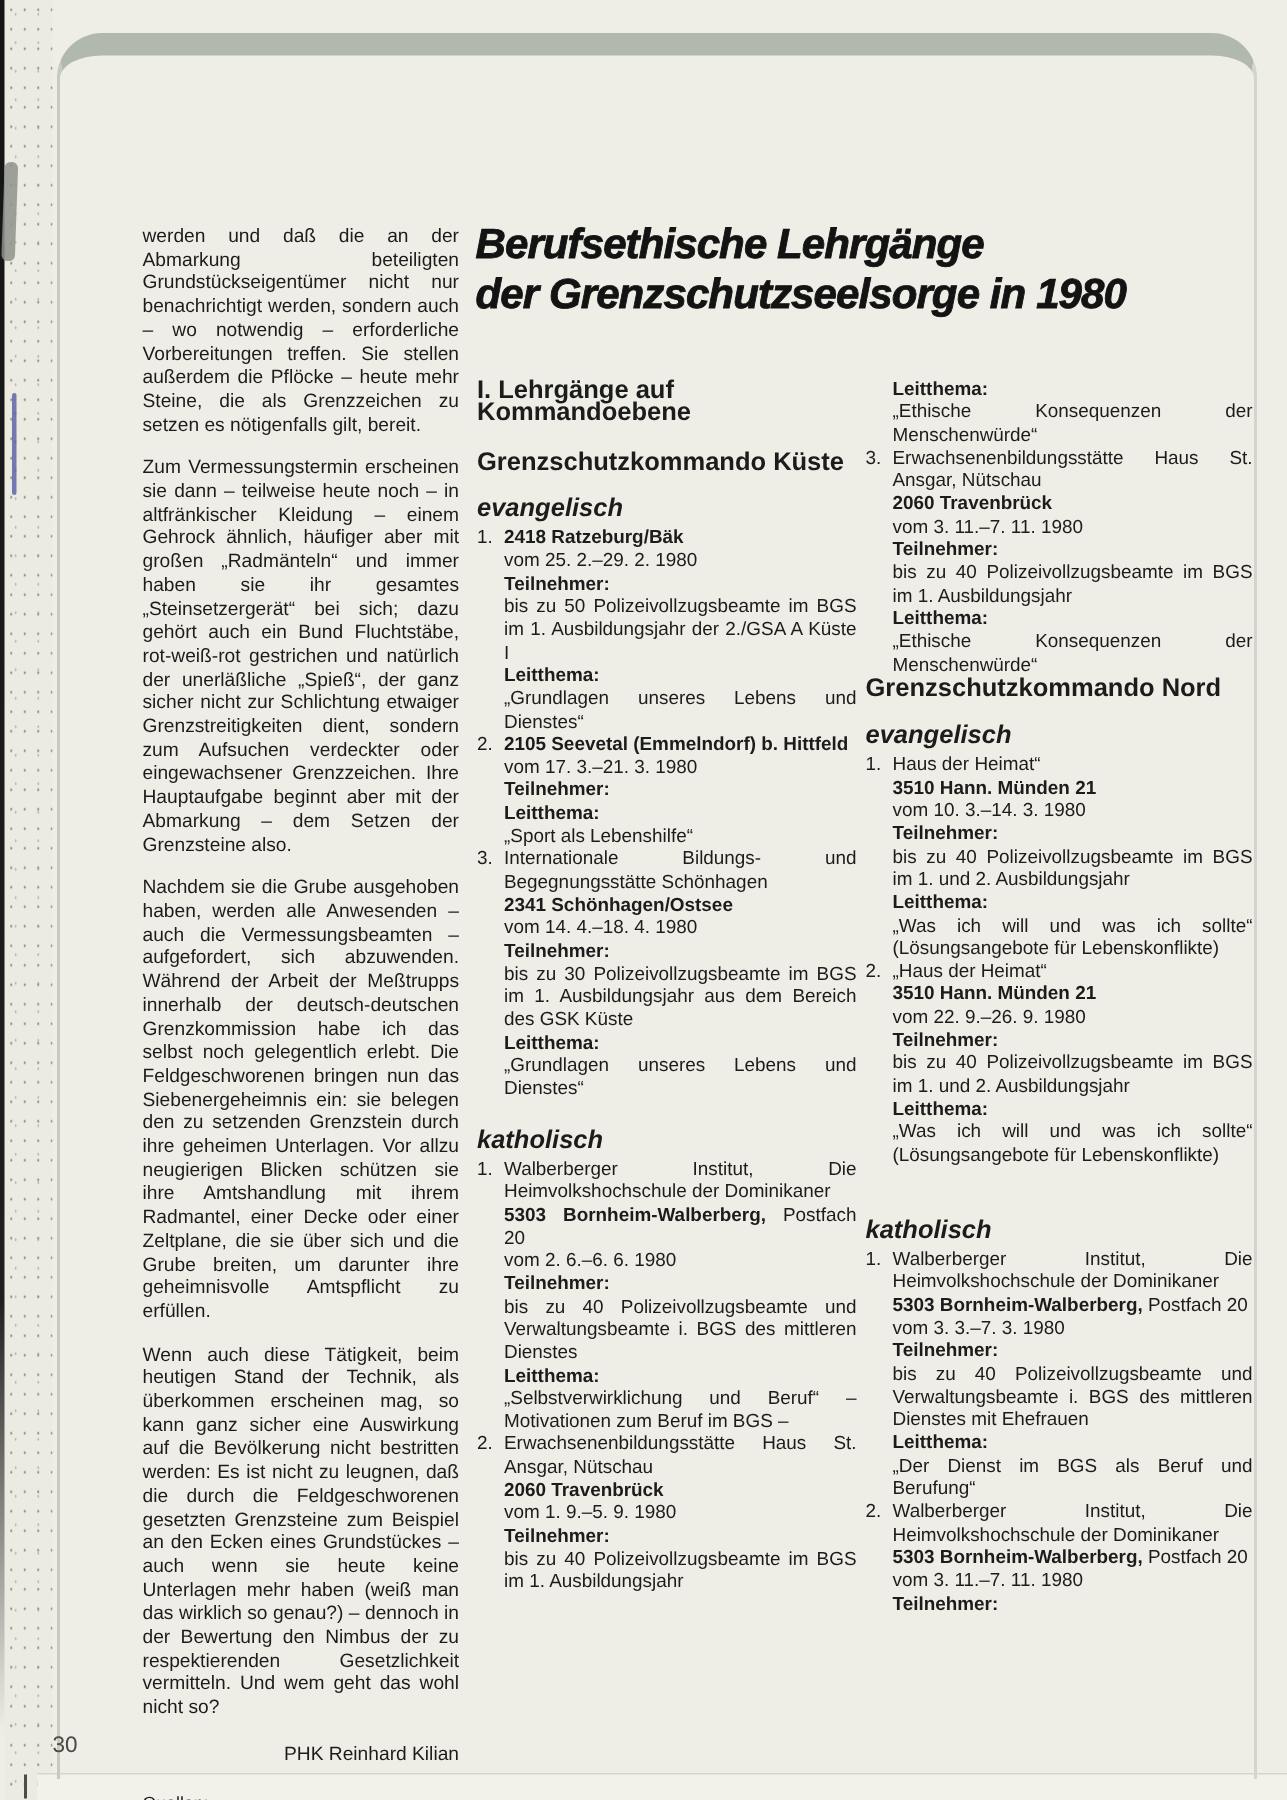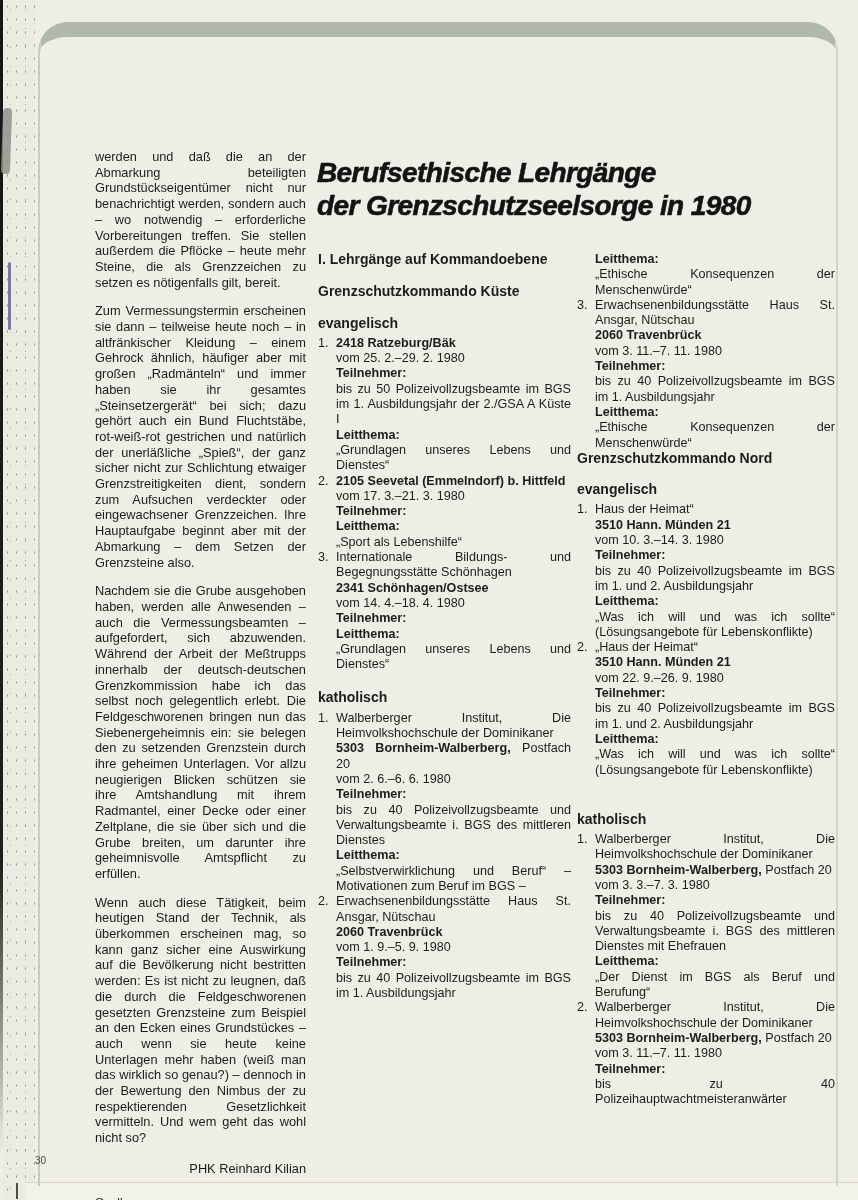--- a/index.html
+++ b/index.html
@@ -28,41 +28,41 @@
     pointer-events:none;}
   
   .leftcol{position:absolute;left:95px;top:149px;width:211px;
     font-size:12.8px;line-height:15.7px;text-align:justify;}
   .leftcol p{margin:0 0 13px;}
   .byline{text-align:right;margin-top:15px;}
   .quellen{margin-top:18px;font-size:11.8px;line-height:14.8px;}
   .quellen .q-head{margin:0 0 12px;}
   .quellen p{margin:0 0 11px;}
   
-  .title{position:absolute;left:317px;top:156px;
+  .title{position:absolute;left:317px;top:146px;
     font-size:28px;line-height:33px;font-weight:700;font-style:italic;
     letter-spacing:-0.6px;color:#131313;-webkit-text-stroke:0.6px #131313;}
   
   .listcol{position:absolute;top:252px;font-size:12.6px;line-height:15.3px;}
   #midcol{left:318px;width:253px;}
   #rightcol{left:577px;width:258px;}
-  .lh{font-weight:700;font-size:14px;}
+  .lh{font-weight:700;font-size:17px;}
   .sec{margin:0 0 17px;}
   .cmd{margin:0 0 16px;}
-  .conf{margin:0 0 5px;}
+  .conf{margin:0 0 5px;font-style:italic;}
   .gap-md{margin-top:18px;}
   .gap-lg{margin-top:34px;}
   .gap-xl{}
   .item{display:flex;}
   .num{flex:0 0 18px;}
   .ibody{flex:1;text-align:justify;}
   .cont{padding-left:18px;text-align:justify;}
   .b{font-weight:700;}
   
-  .pagenum{position:absolute;left:35px;top:1155px;font-size:10px;font-weight:400;color:#4a4a46;}
+  .pagenum{position:absolute;left:35px;top:1155px;font-size:15px;font-weight:400;color:#4a4a46;}
 </style>
 </head>
 <body>
 
 <div class="scan-speckle"></div>
 <div class="scan-dark-edge"></div>
 <div class="scan-blob"></div>
 <div class="scan-blue-line"></div>
 <div class="bottom-edge"></div>
 <div class="bottom-mark"></div>
@@ -113,20 +113,21 @@
         <div class="part"><span>„Sport als Lebenshilfe“</span></div>
       </div>
     </div>
     <div class="item">
       <span class="num">3.</span>
       <div class="ibody">
         <div class="part"><span>Internationale Bildungs- und Begegnungsstätte Schönhagen</span></div>
         <div class="part"><span class="b">2341 Schönhagen/Ostsee</span></div>
         <div class="part"><span>vom 14. 4.–18. 4. 1980</span></div>
         <div class="part"><span class="b">Teilnehmer:</span></div>
+        <div class="part"><span>bis zu 30 Polizeivollzugsbeamte im BGS im 1. Ausbildungsjahr aus dem Bereich des GSK Küste</span></div>
         <div class="part"><span class="b">Leitthema:</span></div>
         <div class="part"><span>„Grundlagen unseres Lebens und Dienstes“</span></div>
       </div>
     </div>
     <div class="lh conf gap-md">katholisch</div>
     <div class="item">
       <span class="num">1.</span>
       <div class="ibody">
         <div class="part"><span>Walberberger Institut, Die Heimvolkshochschule der Dominikaner</span></div>
         <div class="part"><span class="b">5303 Bornheim-Walberberg,</span><span> Postfach 20</span></div>
@@ -204,18 +205,17 @@
         <div class="part"><span>„Der Dienst im BGS als Beruf und Berufung“</span></div>
       </div>
     </div>
     <div class="item">
       <span class="num">2.</span>
       <div class="ibody">
         <div class="part"><span>Walberberger Institut, Die Heimvolkshochschule der Dominikaner</span></div>
         <div class="part"><span class="b">5303 Bornheim-Walberberg,</span><span> Postfach 20</span></div>
         <div class="part"><span>vom 3. 11.–7. 11. 1980</span></div>
         <div class="part"><span class="b">Teilnehmer:</span></div>
-        <div class="part"><span>bis zu 40 Polizeihauptwachtmeisteranwärter</span></div>
       </div>
     </div>
   </div>
 
 <div class="pagenum">30</div>
 
 </body></html>

